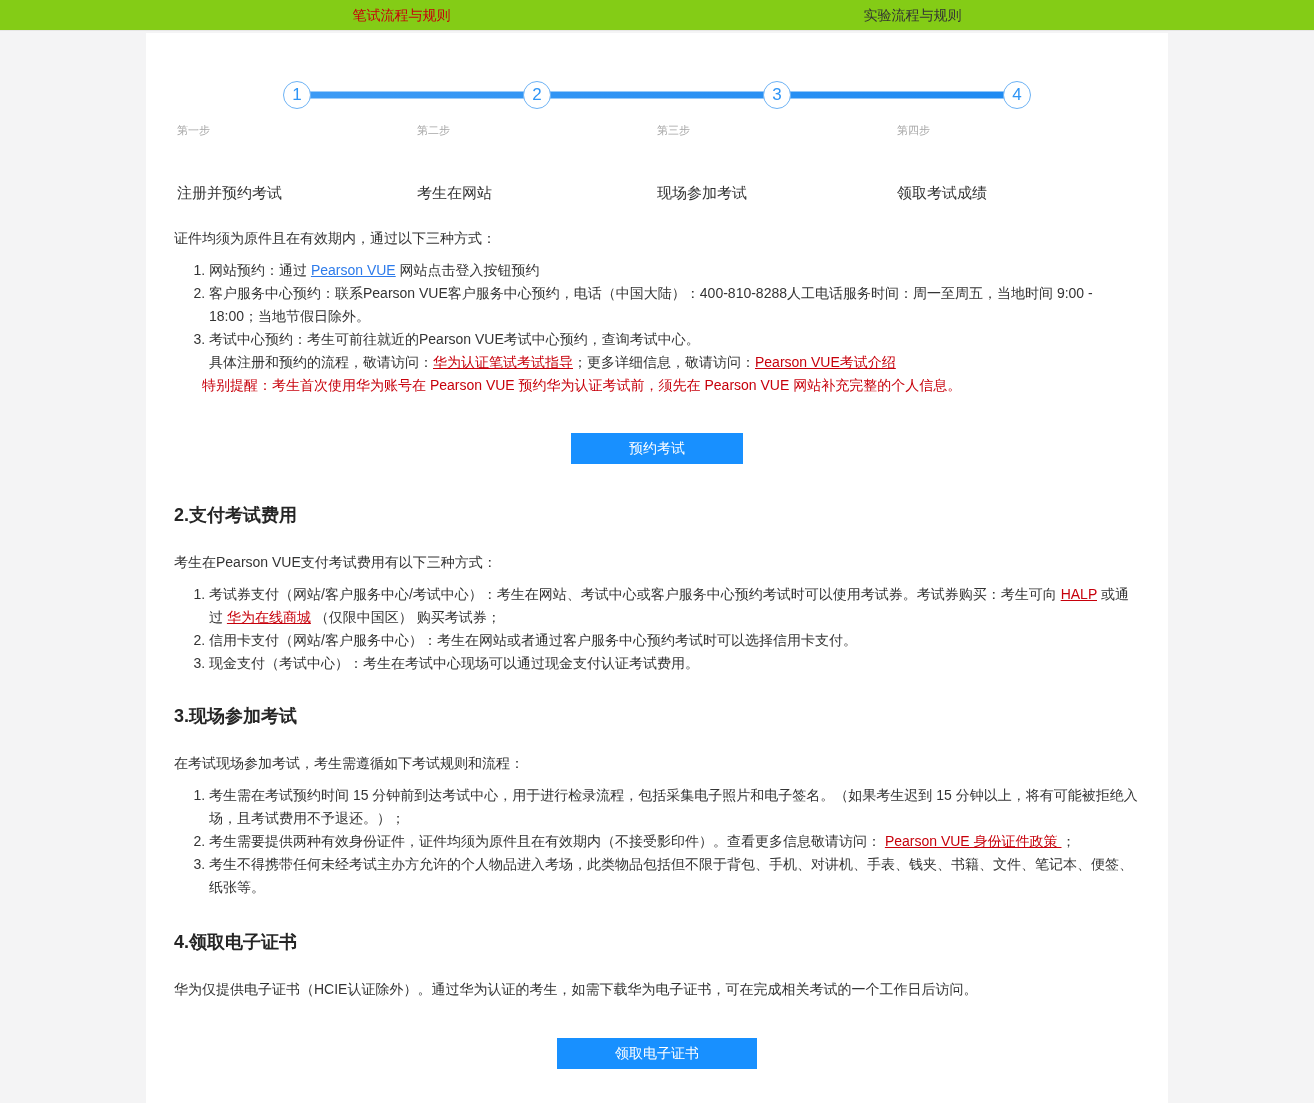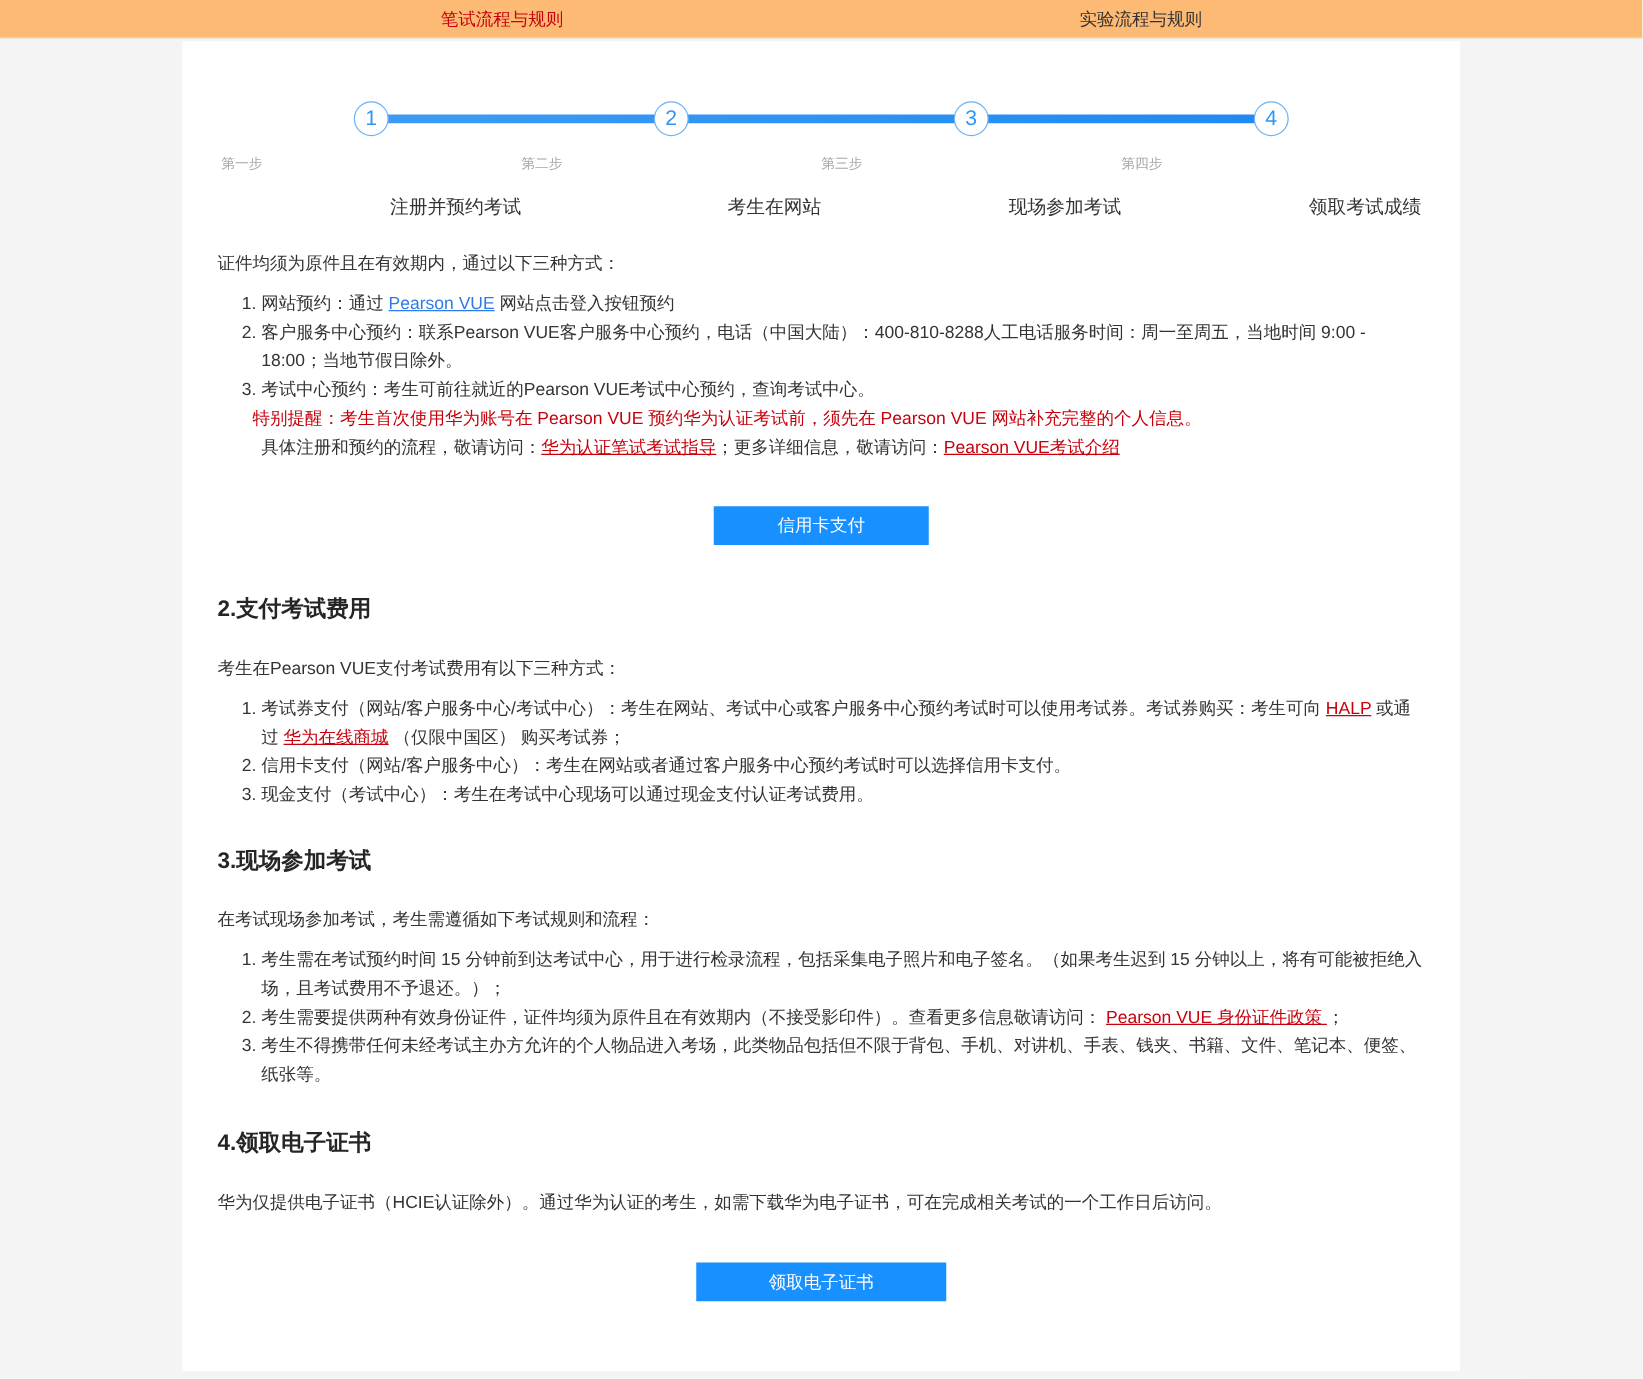--- a/index.html
+++ b/index.html
@@ -7,21 +7,21 @@
   body {
     font-family: "Liberation Sans", "DejaVu Sans", sans-serif;
     background: #f4f4f5;
     color: #333;
     font-size: 14px;
   }
   
   .topbar {
     width: 100%;
     height: 31px;
-    background: #fdba74;
+    background: #84cc16;
     border-bottom: 1px solid #e7e7e7;
   }
   .topbar-inner {
     width: 1022px;
     margin: 0 auto;
     display: flex;
     height: 30px;
   }
   .tab {
     flex: 1;
@@ -68,21 +68,21 @@
     color: #2f95f6;
     font-size: 17px;
     display: flex; align-items: center; justify-content: center;
     z-index: 1;
     position: relative;
   }
   .step-subs, .step-titles { width: 960px; margin: 0 auto; display: flex; }
   .step-subs { margin-top: 14px; }
   .step-titles { margin-top: 18px; }
   .step-sub { width: 25%; text-align: left; color: #a6a6a6; font-size: 11px; }
-  .step-title { width: 25%; text-align: right; color: #333; font-size: 15px; }
+  .step-title { width: 25%; text-align: left; color: #333; font-size: 15px; margin-top: 28px; }
   
   .section-heading {
     font-size: 18px;
     font-weight: bold;
     color: #252525;
   }
   .pt1 { padding-top: 57px; }
   .pt2 { padding-top: 39px; }
   .pt3 { padding-top: 29px; }
   .pt4 { padding-top: 31px; }
@@ -156,26 +156,26 @@
     </div>
   </div>
 
   <div>
     <p class="intro">证件均须为原件且在有效期内，通过以下三种方式：</p>
     <ol class="rules">
       <li><span>网站预约：通过 </span><a class="blue-link">Pearson VUE</a><span> 网站点击登入按钮预约</span></li>
       <li>客户服务中心预约：联系Pearson VUE客户服务中心预约，电话（中国大陆）：400-810-8288人工电话服务时间：周一至周五，当地时间 9:00 - 18:00；当地节假日除外。</li>
       <li>考试中心预约：考生可前往就近的Pearson VUE考试中心预约，查询考试中心。</li>
     </ol>
-    <div class="indent-line reminder">特别提醒：考生首次使用华为账号在 Pearson VUE 预约华为认证考试前，须先在 Pearson VUE 网站补充完整的个人信息。</div>
     <div class="indent-line guide-line">
       <span>具体注册和预约的流程，敬请访问：</span><a class="red-link">华为认证笔试考试指导</a><span>；更多详细信息，敬请访问：</span><a class="red-link">Pearson VUE考试介绍</a>
     </div>
+    <div class="indent-line reminder">特别提醒：考生首次使用华为账号在 Pearson VUE 预约华为认证考试前，须先在 Pearson VUE 网站补充完整的个人信息。</div>
     <div class="btn-wrap m1">
-      <button class="blue-btn btn-book">信用卡支付</button>
+      <button class="blue-btn btn-book">预约考试</button>
     </div>
   </div>
 
   <div>
     <h2 class="section-heading pt2">2.支付考试费用</h2>
     <p class="intro">考生在Pearson VUE支付考试费用有以下三种方式：</p>
     <ol class="rules">
       <li><span>考试券支付（网站/客户服务中心/考试中心）：考生在网站、考试中心或客户服务中心预约考试时可以使用考试券。考试券购买：考生可向 </span><a class="red-link">HALP</a><span> 或通过 </span><a class="red-link">华为在线商城</a><span> （仅限中国区） 购买考试券；</span></li>
       <li>信用卡支付（网站/客户服务中心）：考生在网站或者通过客户服务中心预约考试时可以选择信用卡支付。</li>
       <li>现金支付（考试中心）：考生在考试中心现场可以通过现金支付认证考试费用。</li>

